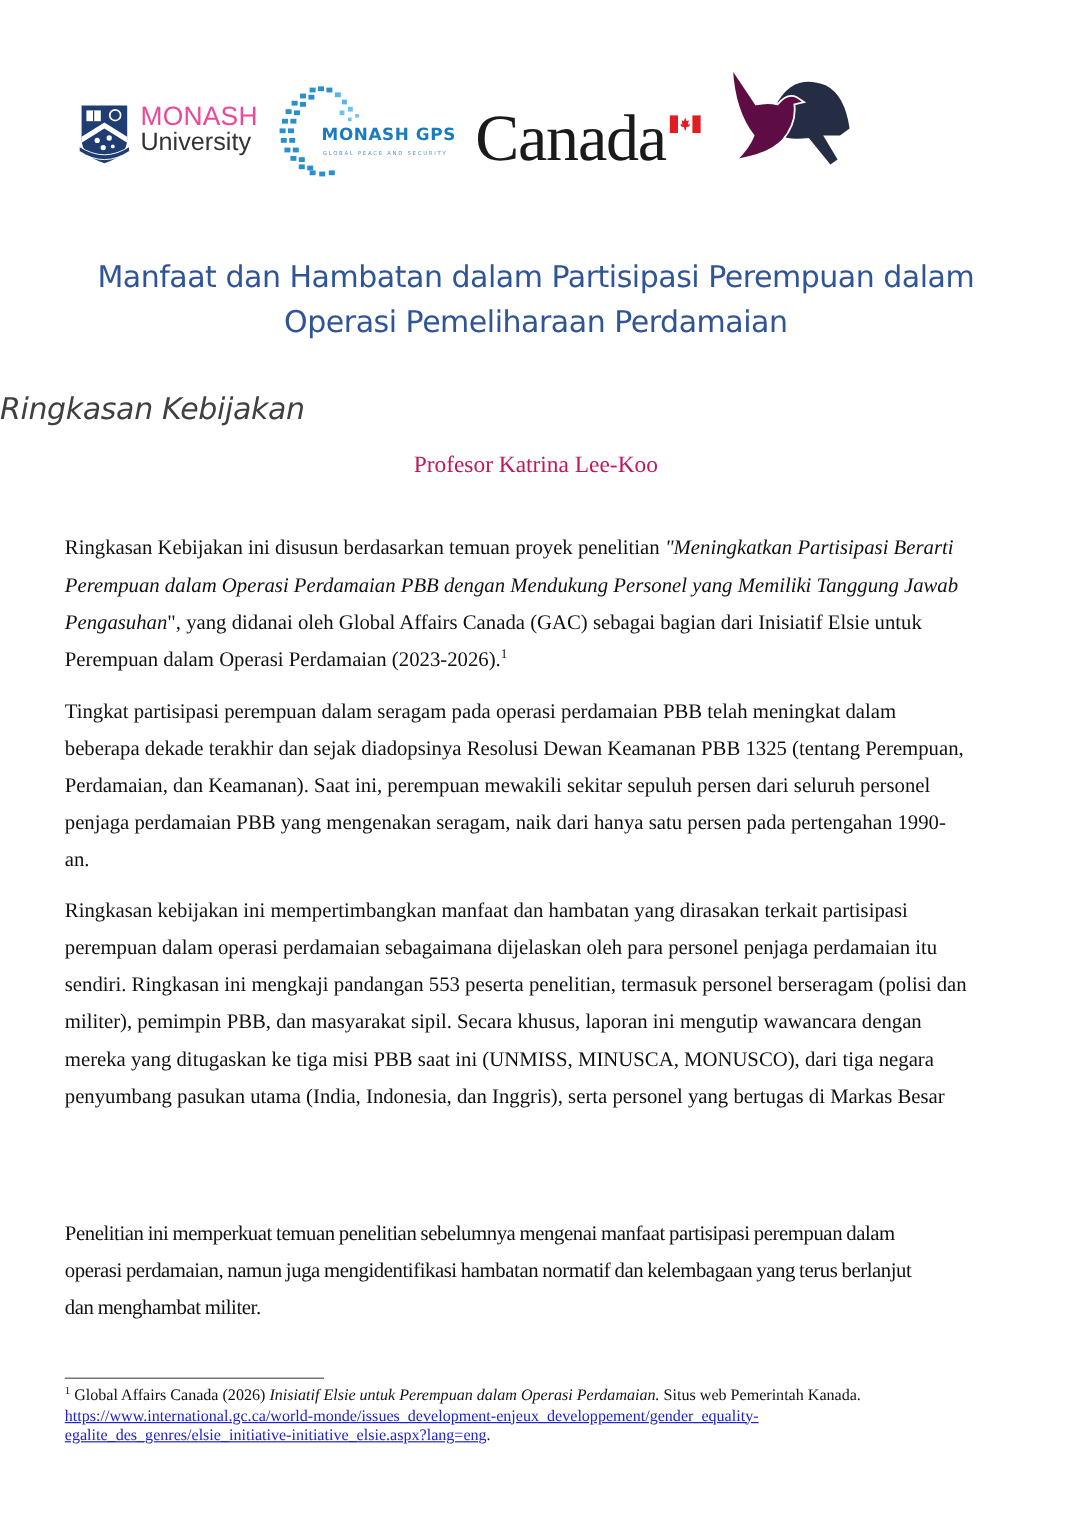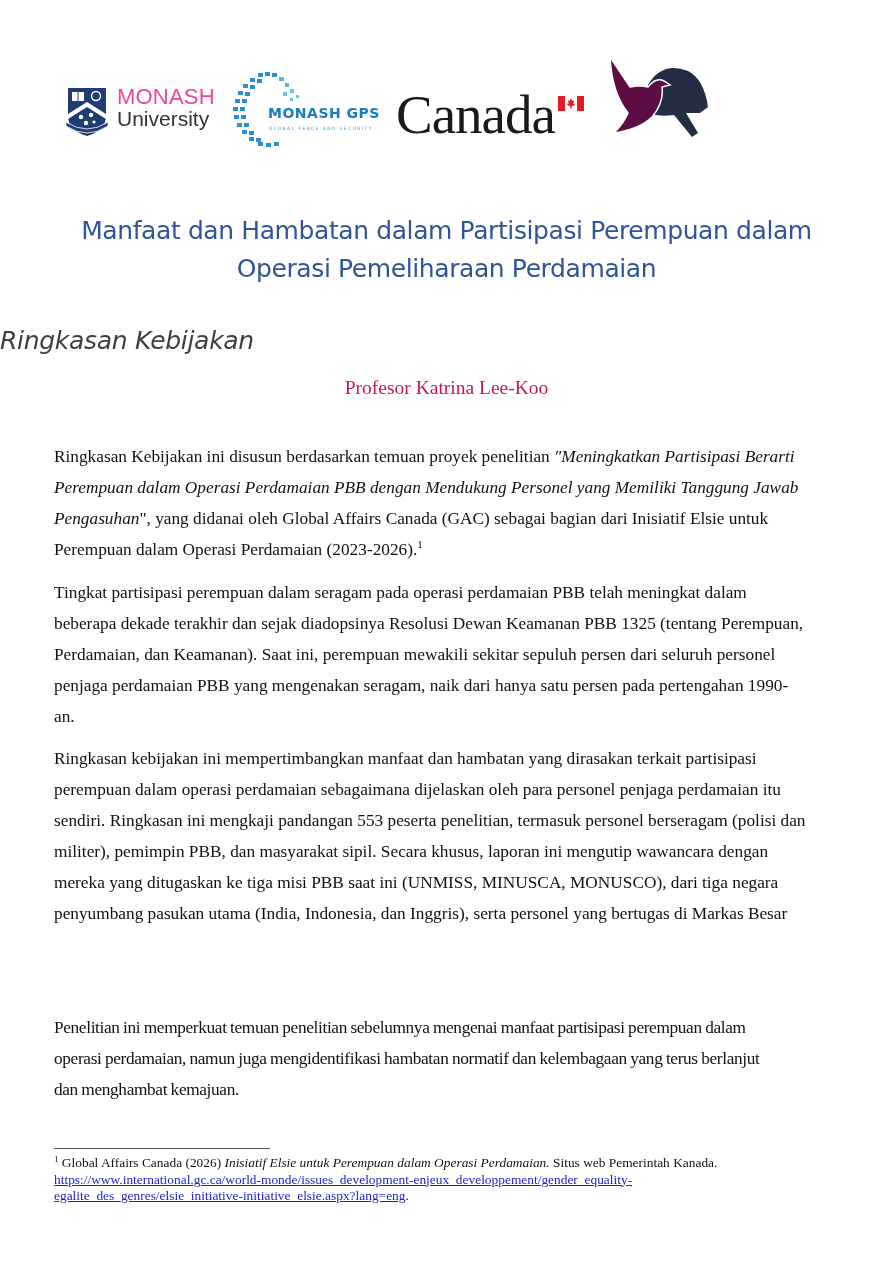--- a/index.html
+++ b/index.html
@@ -153,21 +153,21 @@
     <span class="line">perempuan dalam operasi perdamaian sebagaimana dijelaskan oleh para personel penjaga perdamaian itu</span>
     <span class="line">sendiri. Ringkasan ini mengkaji pandangan 553 peserta penelitian, termasuk personel berseragam (polisi dan</span>
     <span class="line">militer), pemimpin PBB, dan masyarakat sipil. Secara khusus, laporan ini mengutip wawancara dengan</span>
     <span class="line">mereka yang ditugaskan ke tiga misi PBB saat ini (UNMISS, MINUSCA, MONUSCO), dari tiga negara</span>
     <span class="line">penyumbang pasukan utama (India, Indonesia, dan Inggris), serta personel yang bertugas di Markas Besar</span>
   </div>
 
   <div class="body-text p4 tight">
     <span class="line">Penelitian ini memperkuat temuan penelitian sebelumnya mengenai manfaat partisipasi perempuan dalam</span>
     <span class="line">operasi perdamaian, namun juga mengidentifikasi hambatan normatif dan kelembagaan yang terus berlanjut</span>
-    <span class="line">dan menghambat kemajuan.</span>
+    <span class="line">dan menghambat militer.</span>
   </div>
 
   <div class="fn-rule"></div>
   <div class="footnote">
     <span class="line"><sup>1</sup><span> Global Affairs Canada (2026) </span><em>Inisiatif Elsie untuk Perempuan dalam Operasi Perdamaian.</em><span> Situs web Pemerintah Kanada.</span></span>
     <a class="line" href="#"><span>https://www.international.gc.ca/world-monde/issues_development-enjeux_developpement/gender_equality-</span></a>
     <span class="line"><a href="#">egalite_des_genres/elsie_initiative-initiative_elsie.aspx?lang=eng</a><span>.</span></span>
   </div>
 
 </div>

